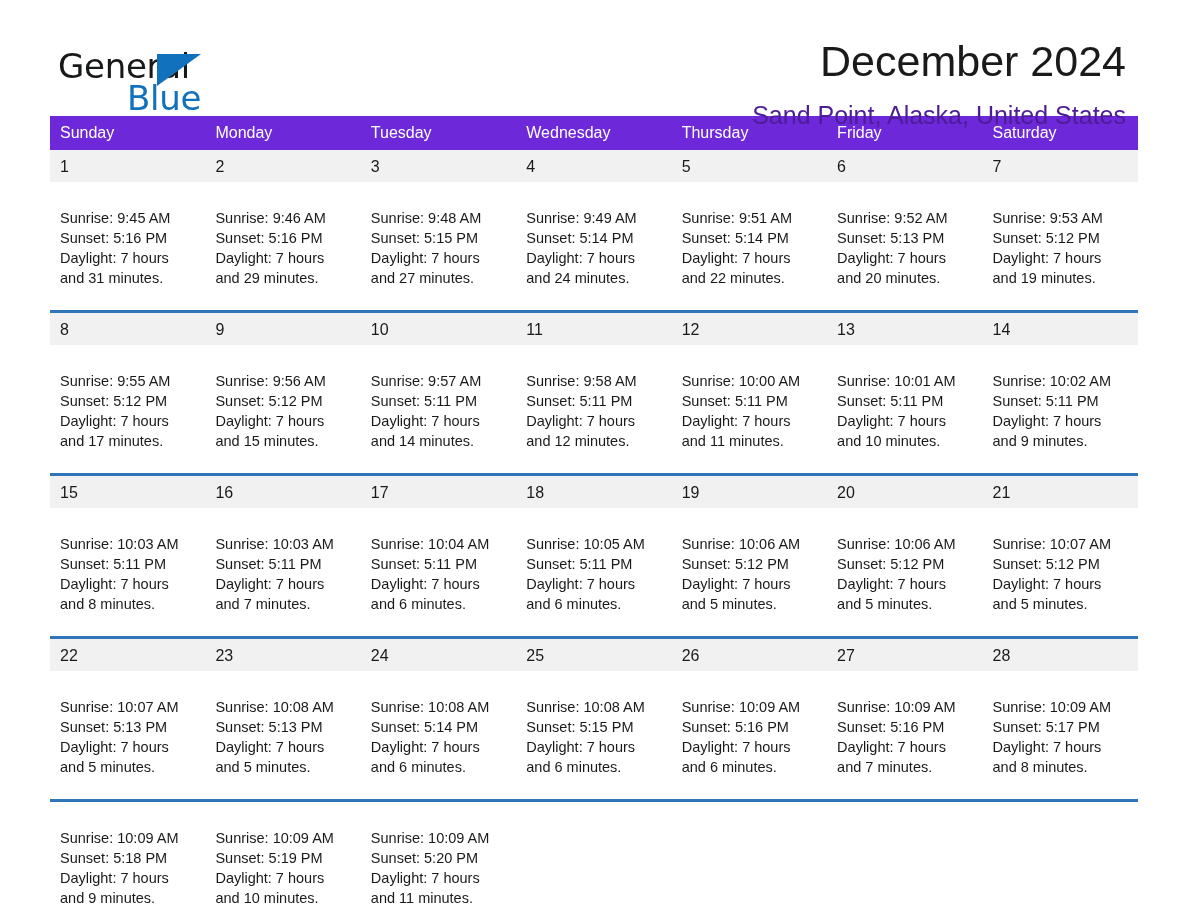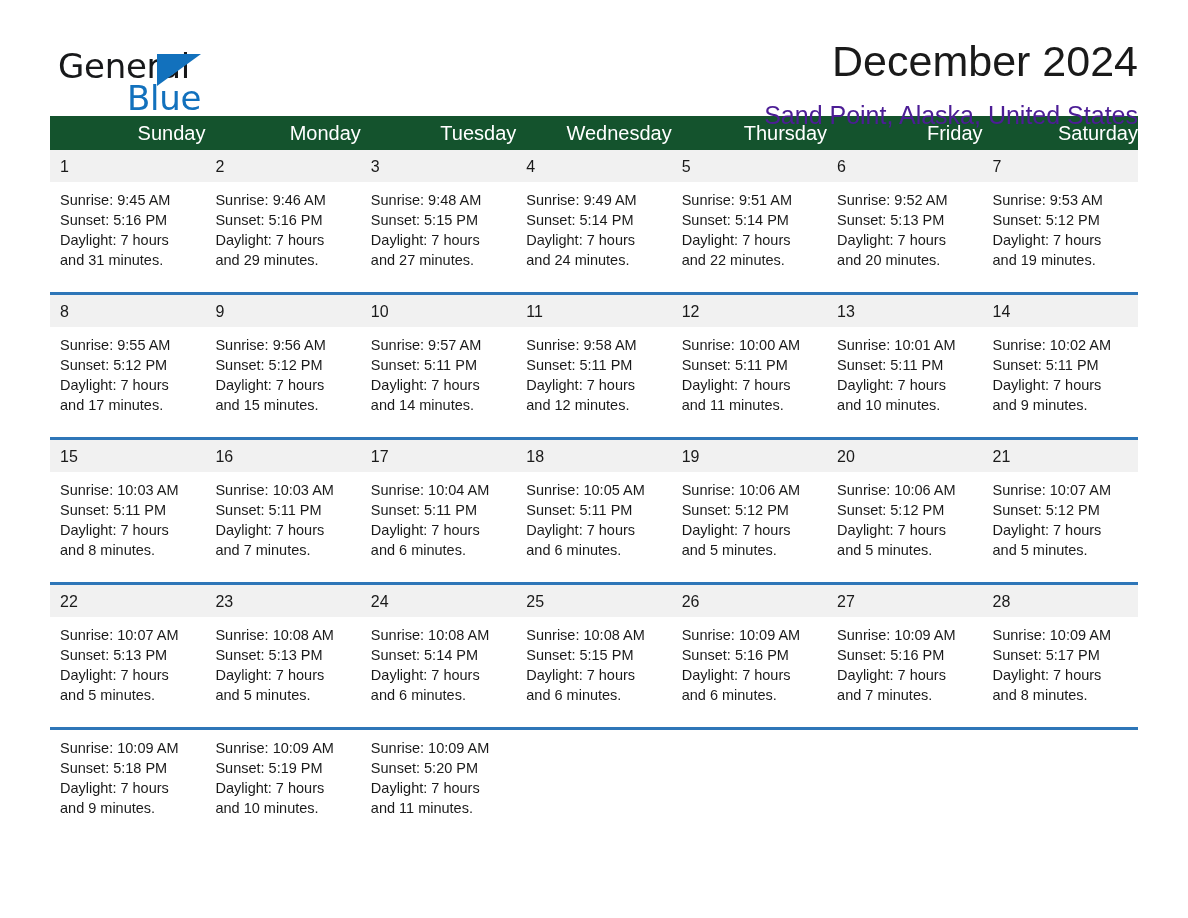--- a/index.html
+++ b/index.html
@@ -62,21 +62,21 @@
     font-size: 34px;
     letter-spacing: -0.3px;
     color: #1271bd;
     font-family: "DejaVu Sans", sans-serif;
     font-weight: 400;
     text-align: right;
   }
 
   .titles {
     position: absolute;
-    right: 0;
+    right: 12px;
     top: 36px;
     text-align: right;
   }
   .title-month {
     font-size: 43px;
     font-weight: 400;
     color: #1a1a1a;
     line-height: 50px;
     white-space: nowrap;
   }
@@ -90,25 +90,25 @@
   }
 
   
   .calendar {
     width: 1088px;
     border-collapse: collapse;
     table-layout: fixed;
   }
 
   .dow-row th {
-    background: #14532d;
+    background: #6d28d9;
     color: #ffffff;
-    font-size: 20px;
+    font-size: 16px;
     font-weight: 400;
-    text-align: right;
+    text-align: left;
     padding: 8px 0 8px 10px;
     height: 18px;
     line-height: 18px;
   }
 
   .week-rule td {
     padding: 0;
     height: 3px;
     background: #2e76b8;
   }
@@ -121,21 +121,21 @@
     padding: 7px 0 6px 10px;
     line-height: 19px;
     height: 19px;
     vertical-align: top;
   }
 
   .info-row td {
     background: #ffffff;
     font-size: 14.5px;
     color: #1a1a1a;
-    padding: 8px 8px 14px 10px;
+    padding: 26px 8px 14px 10px;
     line-height: 20px;
     vertical-align: top;
     height: 88px;
   }
 
   .info-line { white-space: nowrap; }
   .cell-empty { color: transparent; }
 </style>
 </head>
 <body>

